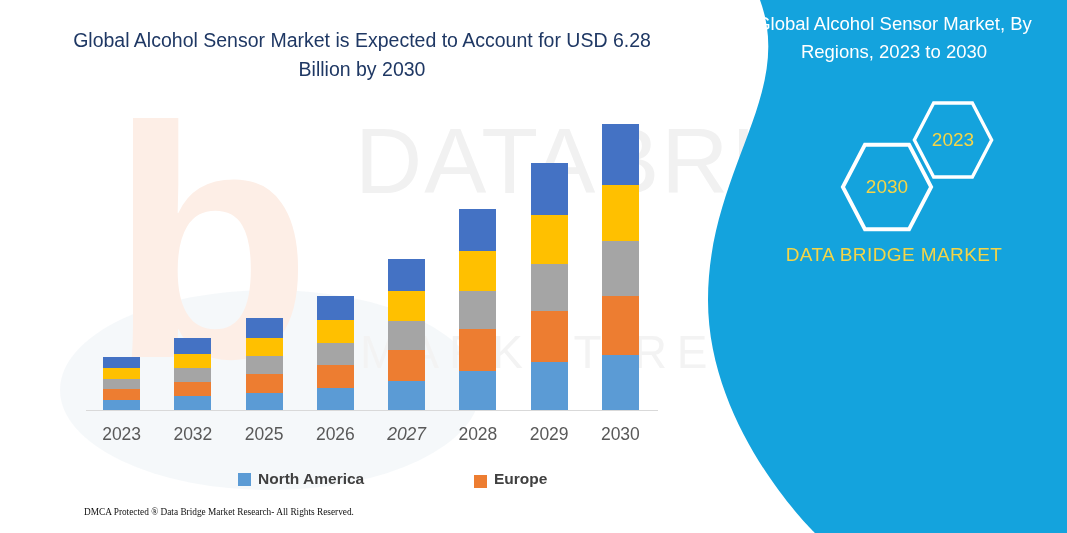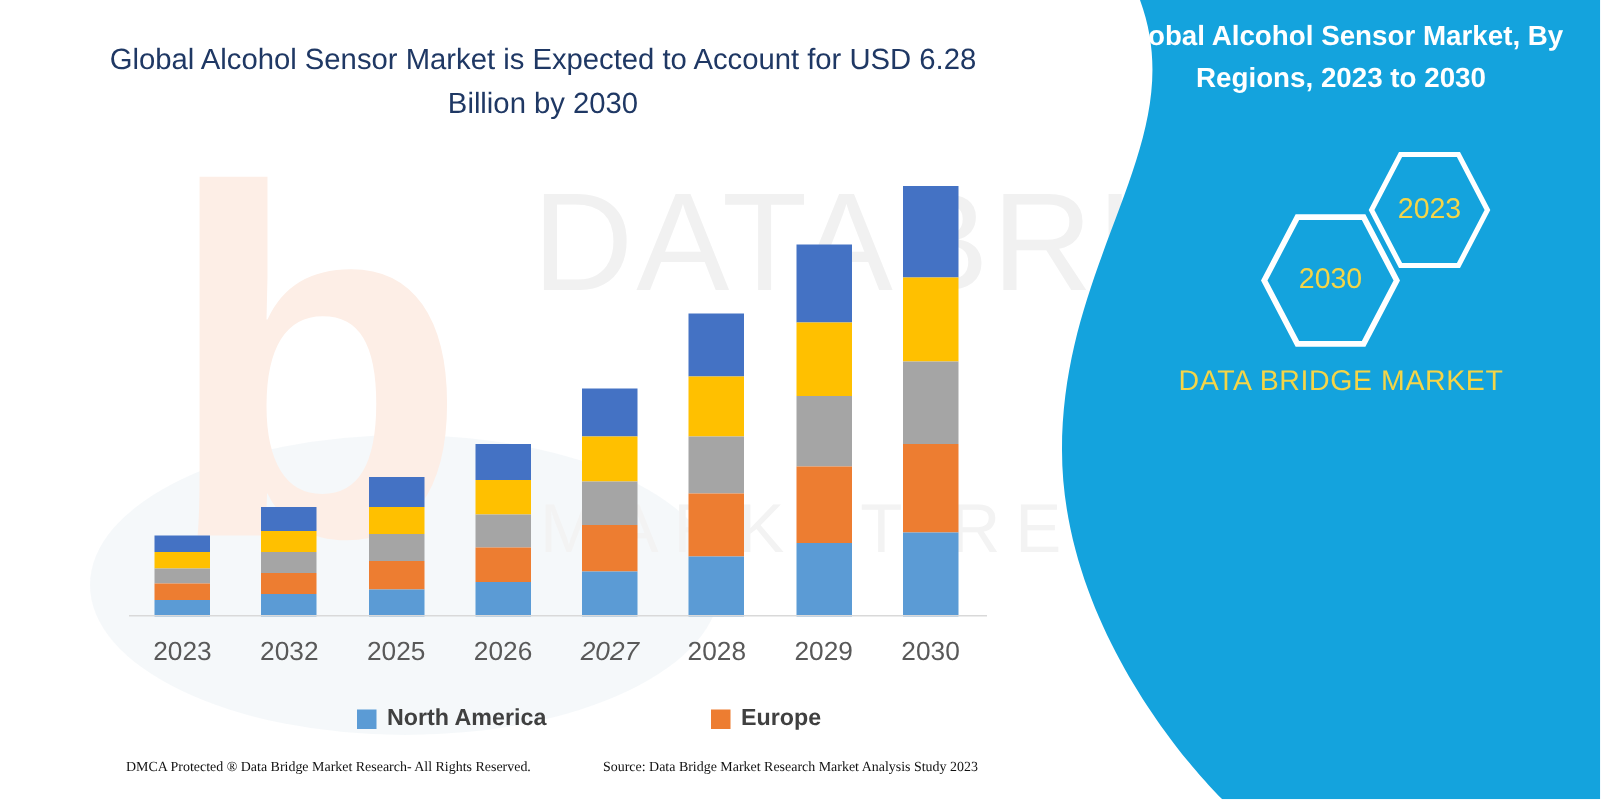--- a/index.html
+++ b/index.html
@@ -77,21 +77,21 @@
   }
   #right-bg { position: absolute; inset: 0; }
 
   #right-wm {
     position: absolute; left: -10px; top: 118px; font-size: 180px; font-weight: 700;
     color: rgba(255,255,255,0.13); letter-spacing: 4px; user-select: none; line-height: 1;
   }
 
   #right-title {
     position: absolute; left: 36px; top: 10px; width: 316px; text-align: center;
-    color: #ffffff; font-size: 18.5px; line-height: 28px; font-weight: 700;
+    color: #ffffff; font-size: 18.5px; line-height: 28px; font-weight: 400;
   }
 
   .hexwrap { position: absolute; }
   .hex-label {
     position: absolute; inset: 0; display: flex; align-items: center; justify-content: center;
     color: #f5d547; font-size: 19px; font-weight: 400;
   }
   #hex-2030 { left: 139px; top: 139px; width: 96px; height: 96px; }
   #hex-2023 { left: 211px; top: 98px; width: 84px; height: 84px; }
 
@@ -181,29 +181,28 @@
         <div class="x-label" style="left: 285.625px; font-style: italic;">2027</div>
         <div class="x-label" style="left: 356.875px;">2028</div>
         <div class="x-label" style="left: 428.125px;">2029</div>
         <div class="x-label" style="left: 499.375px;">2030</div>
       </div>
     <div id="legend">
         <div class="legend-item" style="left: 152px;">
           <span class="legend-swatch" style="background: rgb(91, 155, 213);"></span>
           <span>North America</span>
         </div>
-        <div class="legend-item" style="left: 388px;">
+        <div class="legend-item" style="left: 388px; align-items: flex-end;">
           <span class="legend-swatch" style="background: rgb(237, 125, 49);"></span>
           <span>Europe</span>
         </div>
       </div>
 
     <div id="footer">
       <div class="footer-text" id="footer-dmca">DMCA Protected ® Data Bridge Market Research-  All Rights Reserved.</div>
-      <div class="footer-text" id="footer-source">Source: Data Bridge Market Research  Market Analysis Study 2023</div>
     </div>
   </div>
 
   <div id="right-panel">
     <svg id="right-bg" viewBox="0 0 367 533" preserveAspectRatio="none">
       <path id="right-bg-path" d="M 60 0 L 367 0 L 367 533 L 115 533 C 115 533 8 430 8 300 C 8 170 95 95 60 0 Z" fill="#14A3DD"></path>
     </svg>
 
 
     <div id="right-title">Global Alcohol Sensor Market, By Regions, 2023 to 2030</div>

